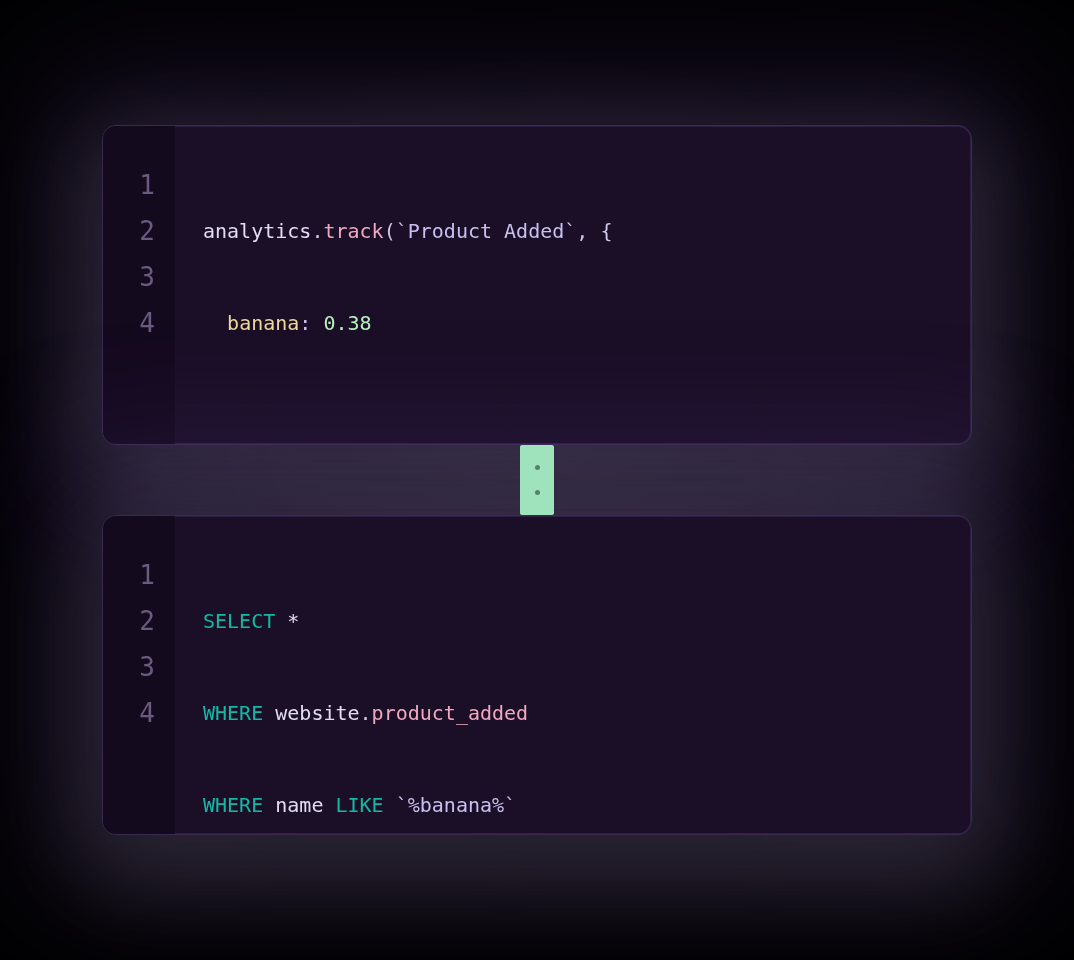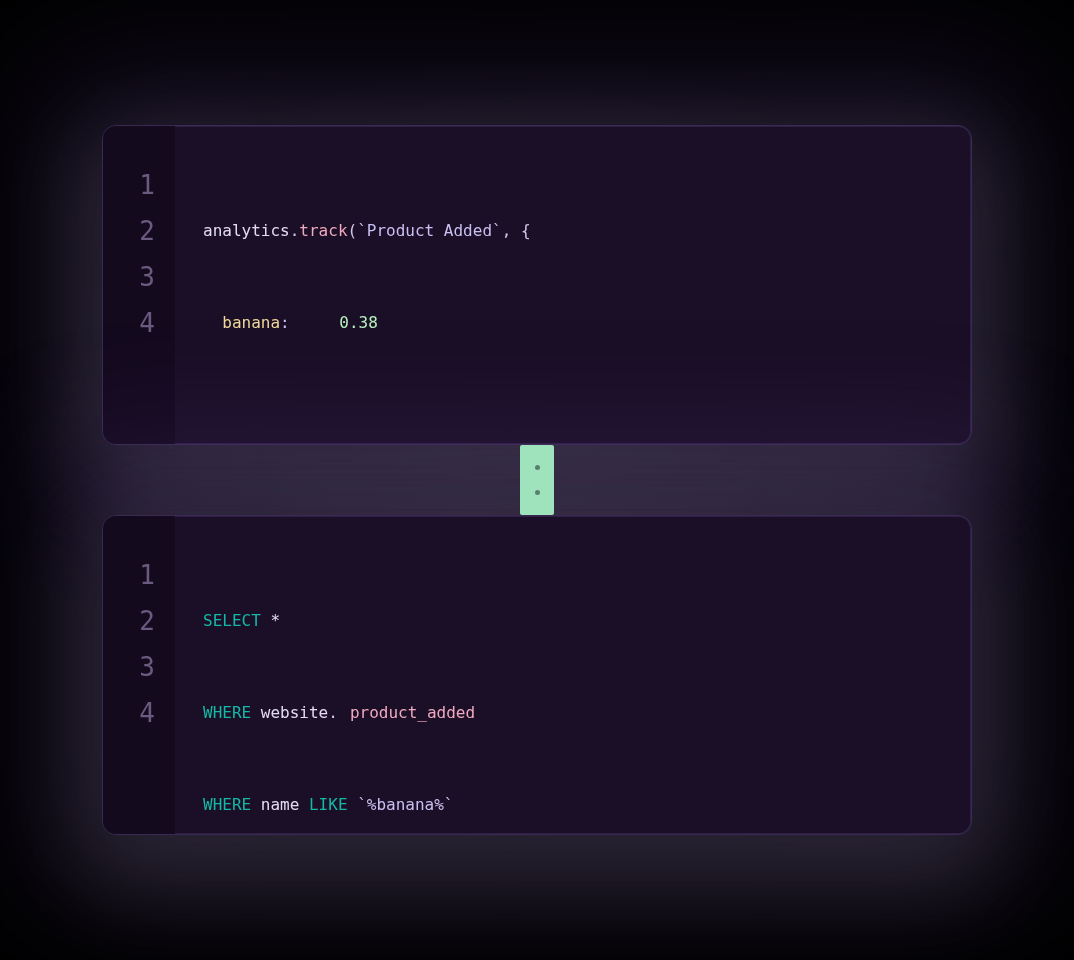--- a/index.html
+++ b/index.html
@@ -44,21 +44,21 @@
     height: 46px;
     line-height: 46px;
     font-size: 26px;
     color: #6a5a80;
     padding-right: 20px;
     user-select: none;
   }
   .code {
     flex: 1;
     padding: 36px 28px 0 28px;
-    font-size: 16px;
+    font-size: 20px;
     line-height: 46px;
     color: #e6e0f0;
     white-space: pre;
   }
   .connector {
     width: 34px;
     height: 70px;
     background: #9fe3bd;
     border-radius: 2px;
     position: relative;
@@ -72,24 +72,24 @@
   .connector .dot {
     width: 5px; height: 5px; border-radius: 50%;
     background: rgba(30,50,40,0.55);
   }
   
   .t-default { color: #e2dcf2; }
   .t-method  { color: #f0a9bf; }   
   .t-string  { color: #c9bff0; }   
   .t-prop    { color: #f0d79a; }   
   .t-colon   { color: #c9bff0; }
-  .t-number  { color: #b7f2bd; margin-left: 40px; }   
+  .t-number  { color: #b7f2bd; }   
   .t-punc    { color: #cfc7e8; }
   .t-keyword { color: #14b8a6; }   
-  .t-table   { color: #f0a9bf; margin-left: 12px; }   
+  .t-table   { color: #f0a9bf; }   
   .t-field   { color: #e2dcf2; }
 
   
   .stage::before {
     content: "";
     position: absolute;
     inset: 0;
     pointer-events: none;
     background:
       radial-gradient(ellipse 900px 700px at 50% 45%, rgba(255,255,255,0.05), transparent 60%);

